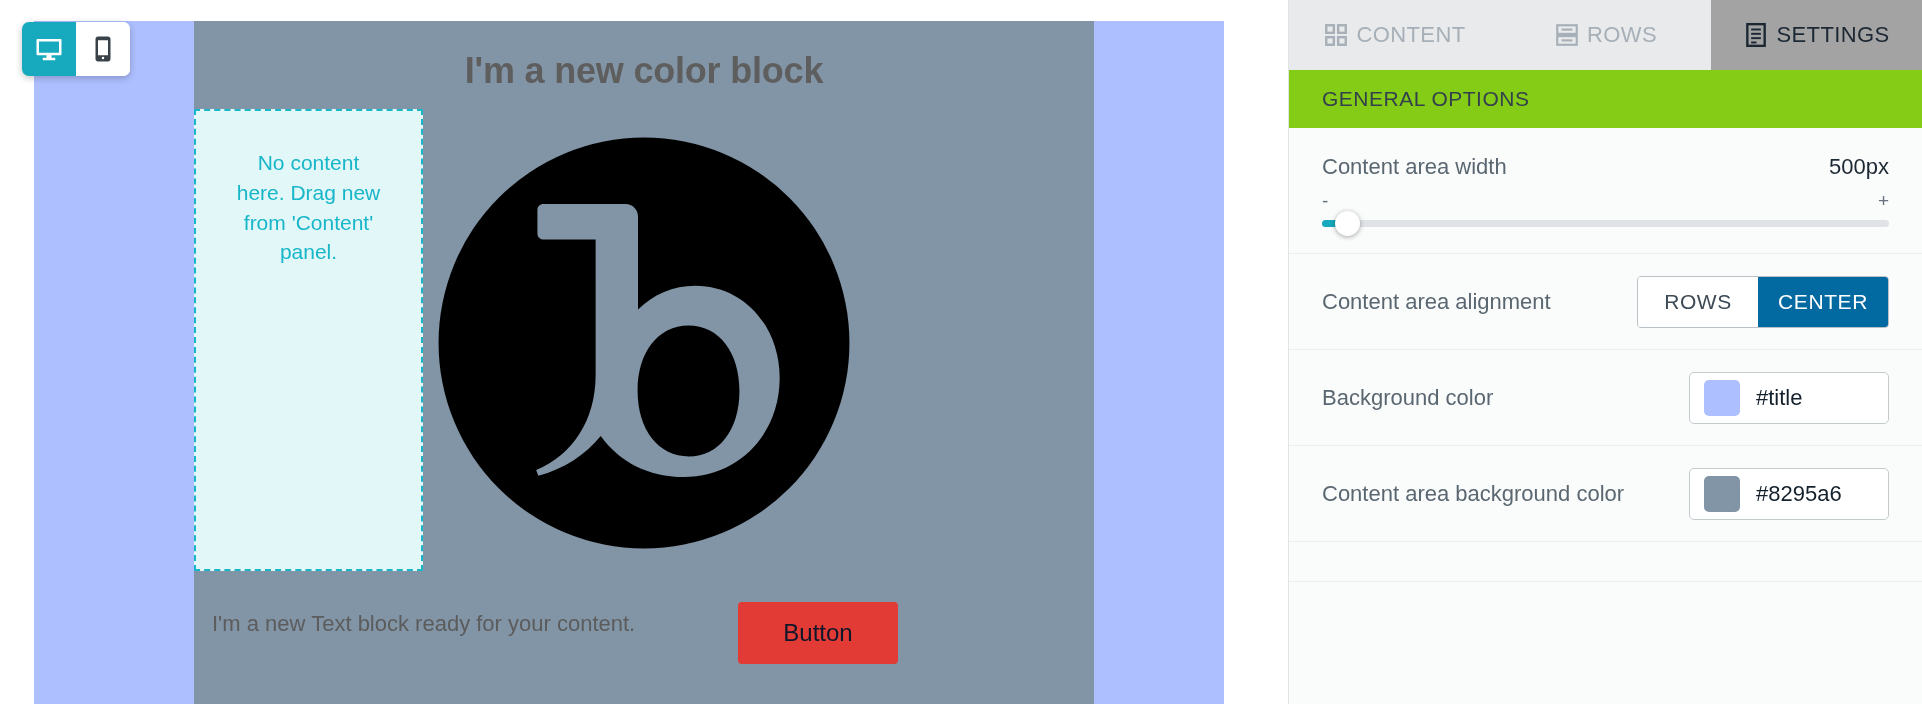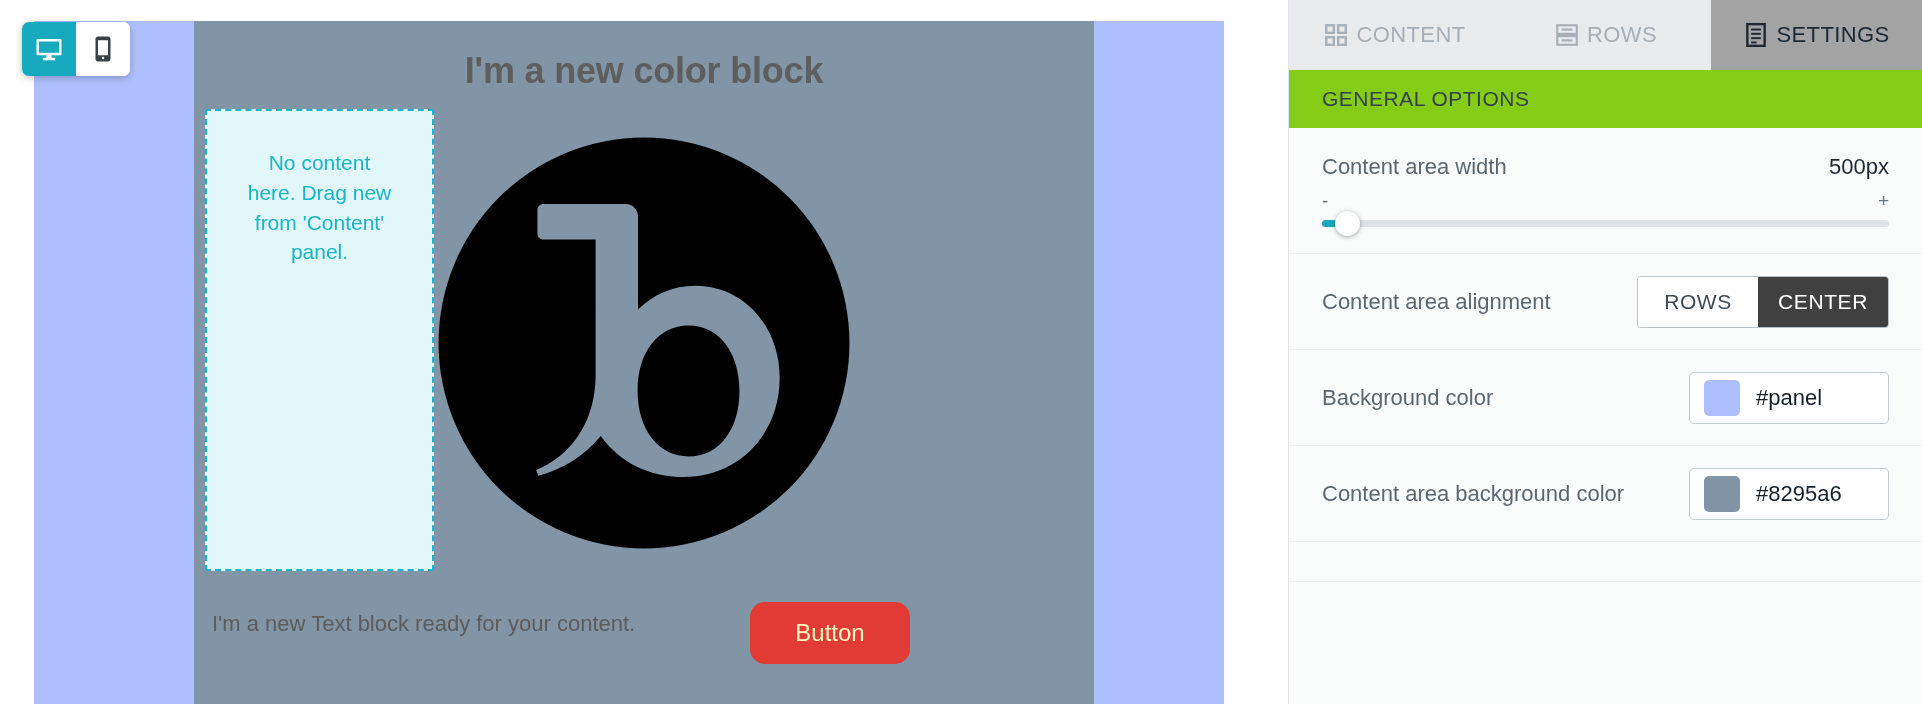--- a/index.html
+++ b/index.html
@@ -90,21 +90,21 @@
     width: 900px;
     height: 455px;
     display: flex;
     align-items: flex-start;
     justify-content: center;
   }
   .logo-wrap svg { display: block; }
 
   .drop-zone {
     position: absolute;
-    left: 11px;
+    left: 0;
     top: 88px;
     width: 229px;
     height: 462px;
     background: #e2f7f8;
     border: 2px dashed #17b6c9;
     display: flex;
     align-items: flex-start;
     justify-content: center;
     z-index: 12;
   }
@@ -121,28 +121,28 @@
     position: absolute;
     left: 18px;
     top: 590px;
     font-size: 22px;
     color: #5c5c5c;
     z-index: 8;
   }
 
   .cta-button {
     position: absolute;
-    left: 556px;
+    left: 544px;
     top: 581px;
     width: 160px;
     height: 62px;
     background: #e23a35;
     border: none;
-    border-radius: 15px;
-    color: #fef9c3;
+    border-radius: 4px;
+    color: #0f172a;
     font-family: "Liberation Sans", sans-serif;
     font-size: 24px;
     cursor: pointer;
     z-index: 8;
   }
 
   
   .settings-pane {
     width: 634px;
     height: 704px;
@@ -420,29 +420,29 @@
       <div class="slider-track">
         <div class="slider-fill" style="background: rgb(23, 169, 189);"></div>
         <div class="slider-thumb"></div>
       </div>
     </div>
 
     <div class="opt-row row-flex">
       <span class="opt-label">Content area alignment</span>
       <div class="segmented">
         <button class="seg-btn">ROWS</button>
-        <button class="seg-btn active" style="background: #404040;">CENTER</button>
+        <button class="seg-btn active" style="background: #0369a1;">CENTER</button>
       </div>
     </div>
 
     <div class="opt-row row-flex">
       <span class="opt-label">Background color</span>
       <div class="color-field">
         <span class="swatch" id="sw-bg" style="background: rgb(174, 191, 255);"></span>
-        <span class="color-hex">#panel</span>
+        <span class="color-hex">#title</span>
       </div>
     </div>
 
     <div class="opt-row row-flex">
       <span class="opt-label">Content area background color</span>
       <div class="color-field">
         <span class="swatch" id="sw-cabg" style="background: rgb(130, 149, 166);"></span>
         <span class="color-hex">#8295a6</span>
       </div>
     </div>

